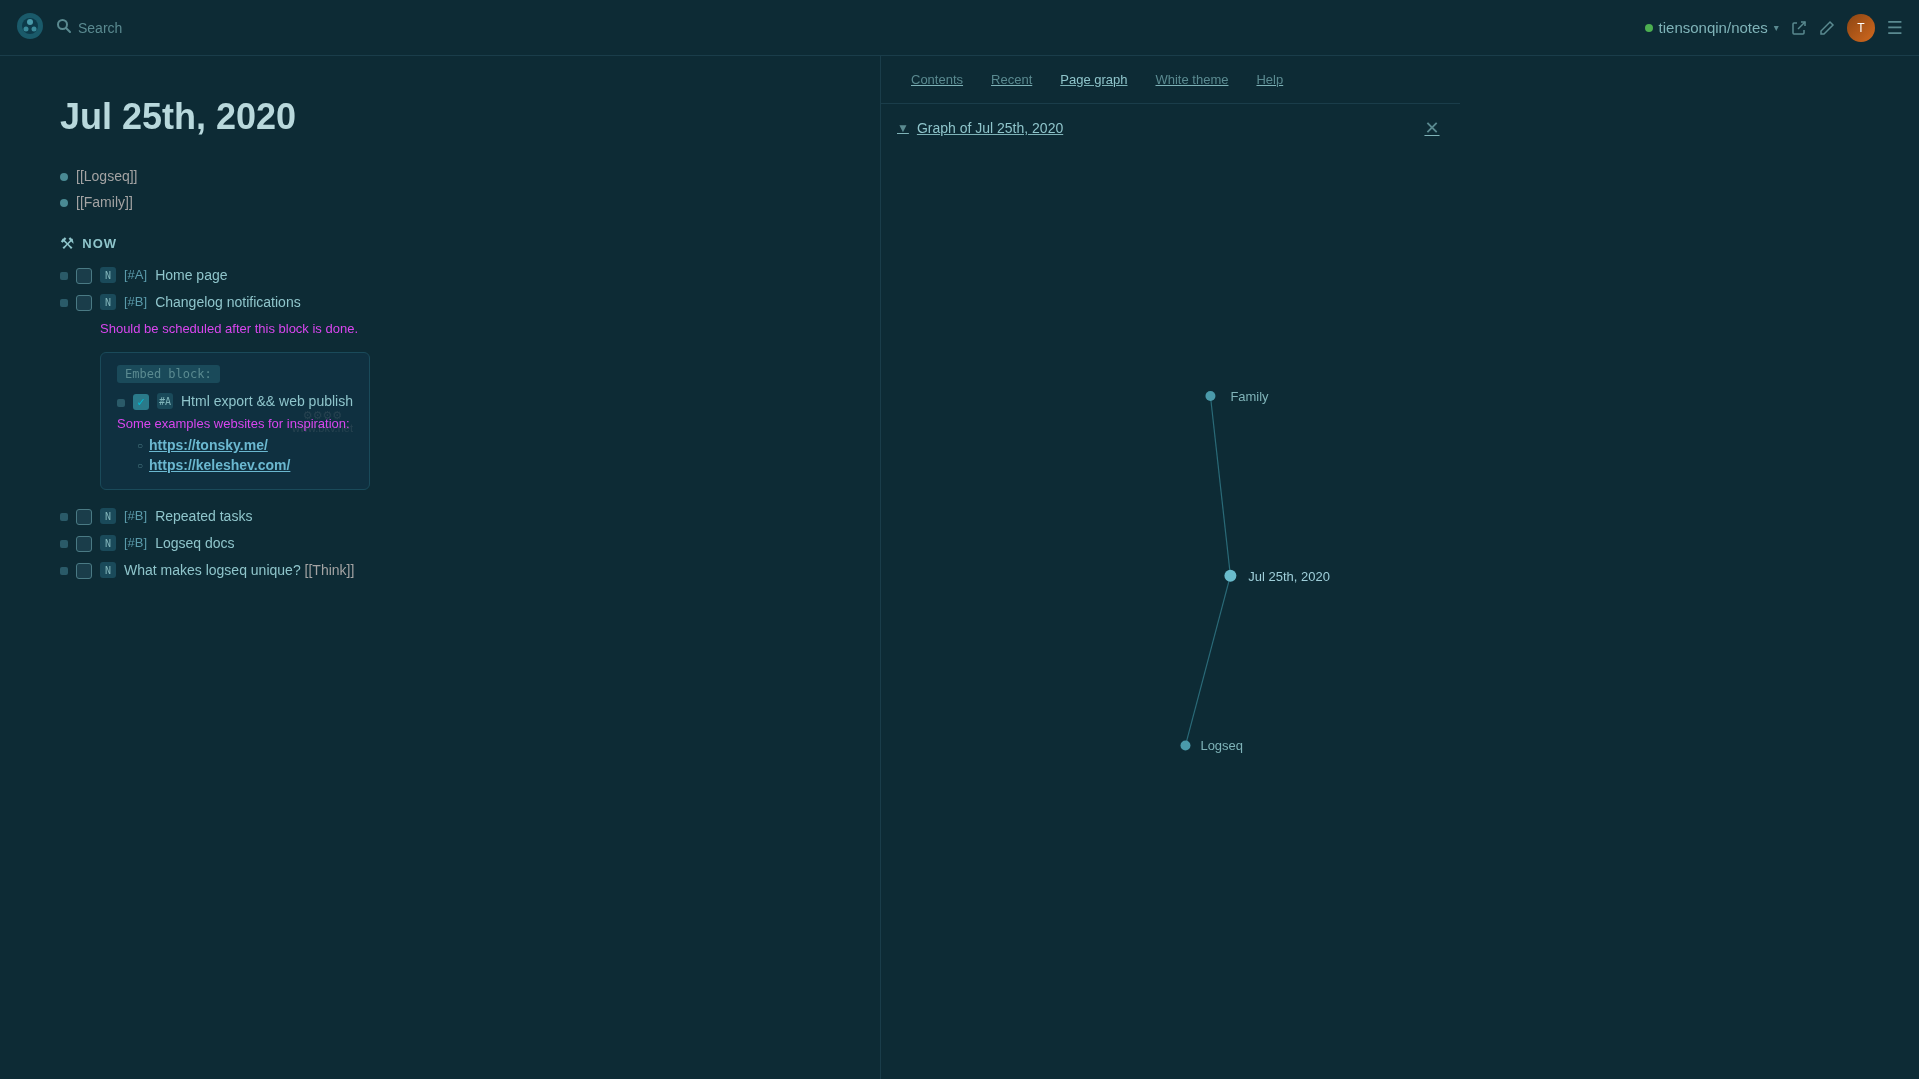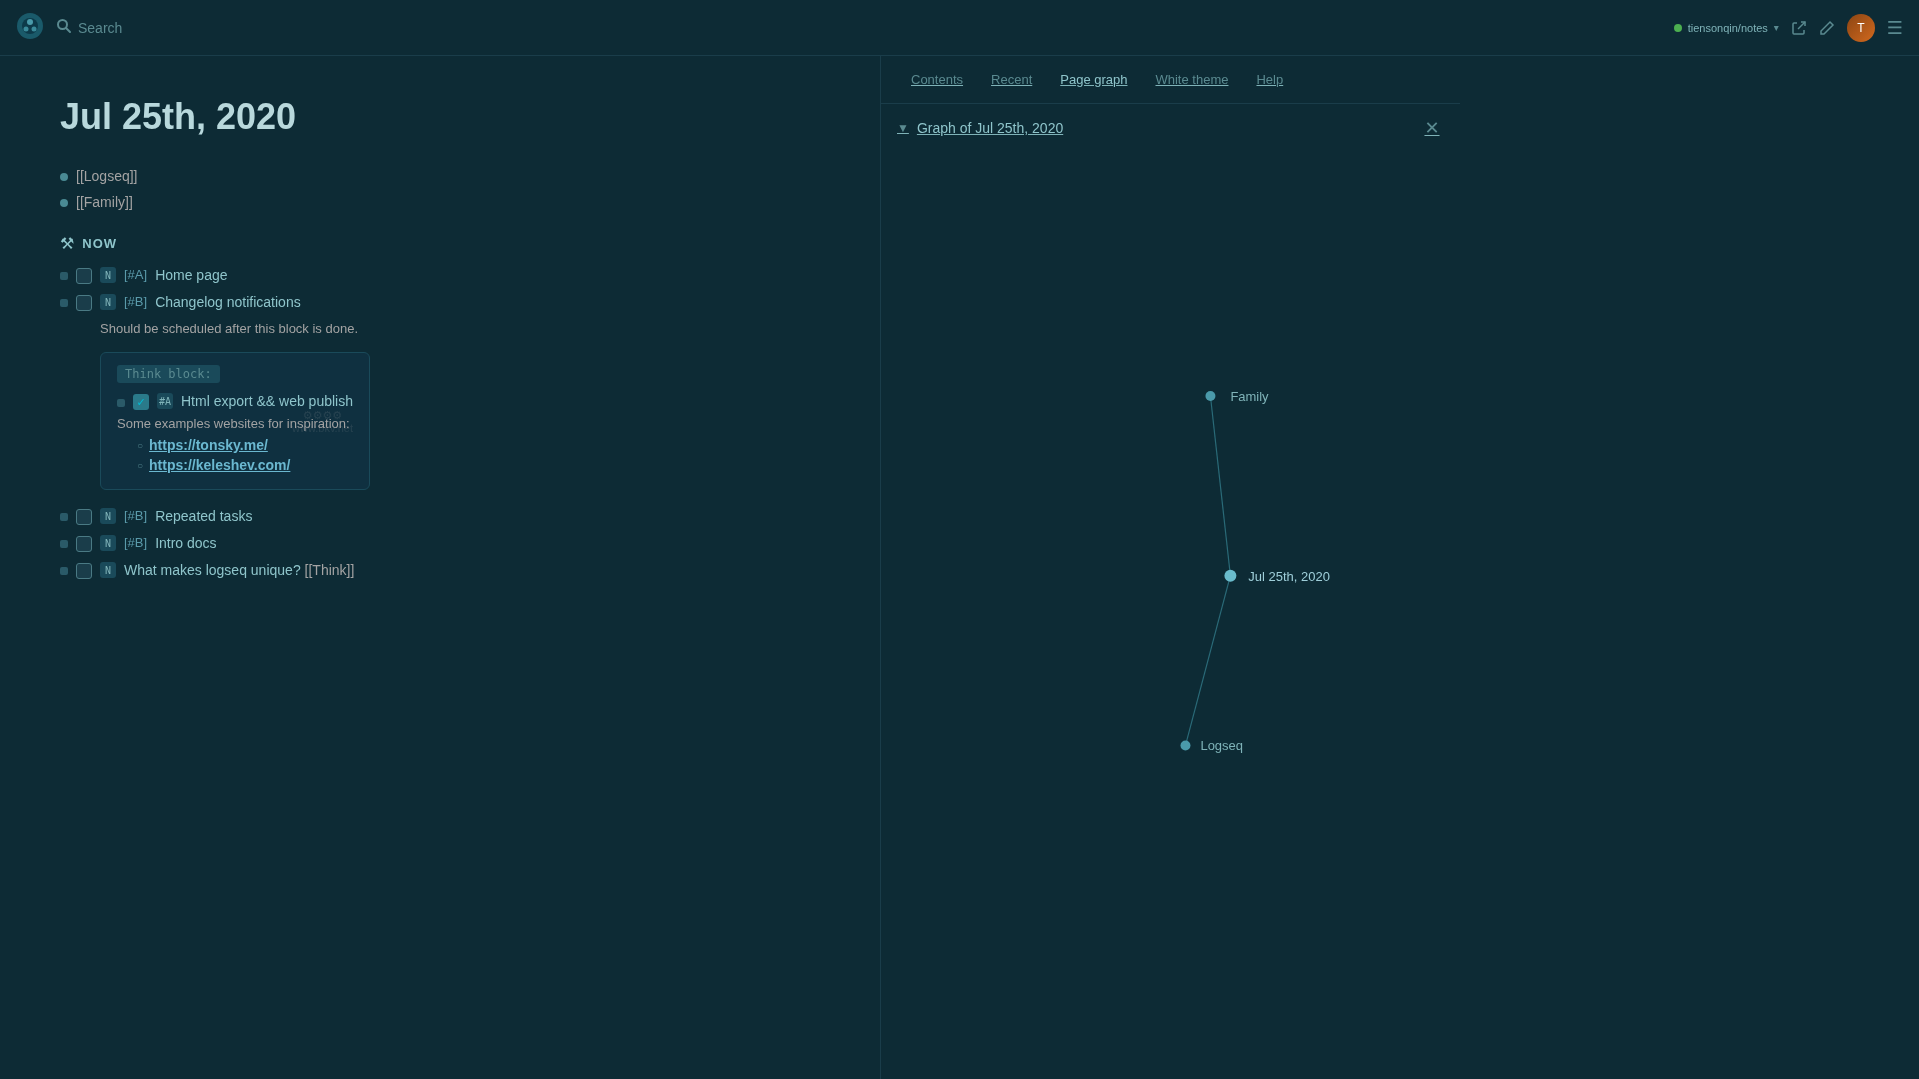--- a/index.html
+++ b/index.html
@@ -58,21 +58,21 @@
       color: #7fb3b8;
       cursor: pointer;
     }
     .green-dot {
       width: 8px;
       height: 8px;
       background: #4caf50;
       border-radius: 50%;
     }
     .user-text {
-      font-size: 11px;
+      font-size: 15px;
     }
     .chevron-down {
       font-size: 10px;
       color: #5a8a90;
     }
     .icon-btn {
       color: #5a8a90;
       cursor: pointer;
       display: flex;
       align-items: center;
@@ -216,21 +216,21 @@
     .tag-badge {
       color: #5a9aaa;
       font-size: 13px;
     }
 
     .task-text {
       color: #8fc5cb;
     }
 
     .sub-text {
-      color: #a3a3a3;
+      color: #d946ef;
       font-size: 13px;
       margin-top: 2px;
       padding-left: 40px;
     }
 
     
     .embed-block {
       margin: 8px 0 8px 40px;
       border: 1px solid #1a4a5a;
       border-radius: 6px;
@@ -477,21 +477,21 @@
         <div style="display:flex; align-items:flex-start; gap:8px;">
           <span class="task-bullet"></span>
           <span class="task-checkbox"></span>
           <span class="priority-badge">N</span>
           <span class="tag-badge">[#B]</span>
           <span class="task-text">Changelog notifications</span>
         </div>
         <div class="sub-text">Should be scheduled after this block is done.</div>
 
         <div class="embed-block">
-          <div class="embed-label">Think block:</div>
+          <div class="embed-label">Embed block:</div>
           <div class="embed-task-item">
             <span class="task-bullet" style="margin-top:6px;"></span>
             <span class="embed-checkbox"></span>
             <span class="priority-badge">#A</span>
             <span class="task-text">Html export &amp;&amp; web publish</span>
           </div>
           <div class="sub-text" style="padding-left:0; margin-top:0;">Some examples websites for inspiration:</div>
           <ul class="sub-links">
             <li>
               <a class="link-blue" href="#">https://tonsky.me/</a>
@@ -510,21 +510,21 @@
         <span class="priority-badge">N</span>
         <span class="tag-badge">[#B]</span>
         <span class="task-text">Repeated tasks</span>
       </li>
 
       <li class="task-item">
         <span class="task-bullet"></span>
         <span class="task-checkbox"></span>
         <span class="priority-badge">N</span>
         <span class="tag-badge">[#B]</span>
-        <span class="task-text">Intro docs</span>
+        <span class="task-text">Logseq docs</span>
       </li>
 
       <li class="task-item">
         <span class="task-bullet"></span>
         <span class="task-checkbox"></span>
         <span class="priority-badge">N</span>
         <span class="task-text">What makes logseq unique? <a class="link-text" href="#">[[Think]]</a></span>
       </li>
 
     </ul>

